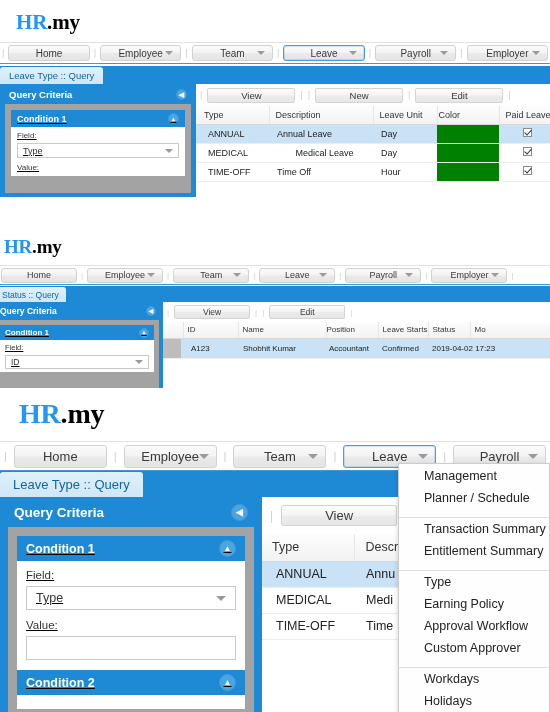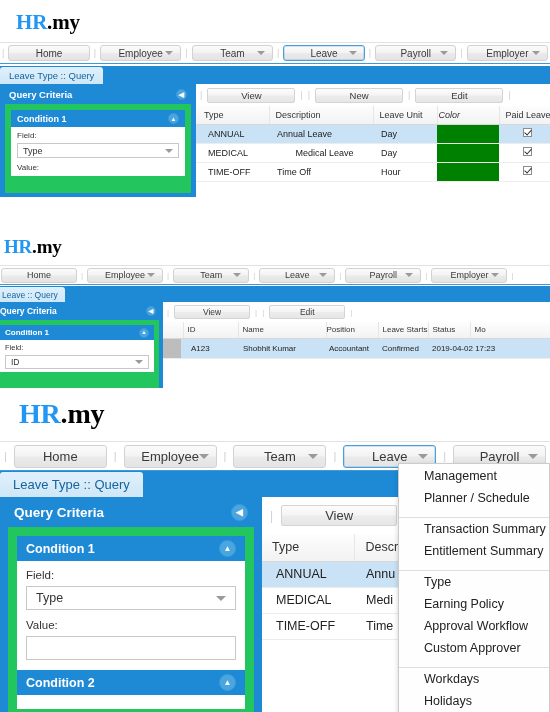--- a/index.html
+++ b/index.html
@@ -68,21 +68,21 @@
   .panel-left { background:#1e8ad6; position:relative; }
   .panel-head {
     color:#fff; font-weight:bold; display:flex; align-items:center;
     justify-content: space-between; white-space:nowrap;
   }
   .circ {
     border-radius:50%; background:#4aa6e0; border:1px solid #3f9ad6;
     display:flex; align-items:center; justify-content:center; color:#fff;
     flex: none;
   }
-  .panel-inner { background:#22c55e; }
+  .panel-inner { background:#a3a3a3;text-decoration:underline; }
   .cond-head { background:#1e8ad6; color:#fff; font-weight:bold; display:flex; align-items:center; justify-content:space-between; }
   .cond-body { background:#fff; }
   .flabel { color:#333; }
   .fselect {
     border:1px solid #c8c8c8; background:#fff; color:#333;
     display:flex; align-items:center; justify-content:space-between;
     white-space:nowrap;
   }
   .fselect .caret {
     width:0;height:0;border-left:4px solid transparent;border-right:4px solid transparent;border-top:4px solid #9a9a9a;
@@ -228,21 +228,21 @@
               <col style="width:104px">
               <col style="width:64px">
               <col style="width:62px">
               <col style="width:57px">
           </colgroup>
           <thead>
             <tr style="height:18px;">
               <th style="padding-left:8px;">Type</th>
               <th style="padding-left:6px;">Description</th>
               <th style="padding-left:6px;">Leave Unit</th>
-              <th style="font-style:italic;">Color</th>
+              <th style="">Color</th>
               <th style="padding-left:6px;">Paid Leave</th>
             </tr>
           </thead>
           <tbody>
             <tr class="sel" style="height:18px;">
               <td style="padding-left:12px;">ANNUAL</td>
               <td style="padding-left:8px;">Annual Leave</td>
               <td style="padding-left:8px;">Day</td>
               <td style="padding:0;">
                   <span class="swatch" style="background:#008000;height:18px;"></span>
@@ -306,21 +306,21 @@
       <span class="navsep" style="font-size:8px;">|</span>
       <div class="navbtn" style="width:76px;height:15px;font-size:9px;">
         <span>Employer</span>
         <span class="caret"></span>
       </div>
       <span class="navsep" style="font-size:8px;">|</span>
     </div>
 
     <div class="tabbar" style="position:absolute; left:0; top:58px; width:550px; height:16px;">
       <div class="tab" style="height:15px; padding:0 7px 0 2px; font-size:8.5px; border-top-left-radius:0;">
-        <span>Leave :: Query</span>
+        <span>Status :: Query</span>
       </div>
     </div>
 
     <div class="body-area" style="position:absolute; left:0; top:74px; width:550px; height:86px;">
 
       <div class="panel-left" style="width:163px; height:86px; padding:0 4px 0 0;">
         <div class="panel-head" style="height:18px; font-size:8.5px; padding:0 3px 0 0;">
           <span>Query Criteria</span>
           <span class="circ" style="width:10px;height:10px;font-size:6px;line-height:1;">◀</span>
         </div>

